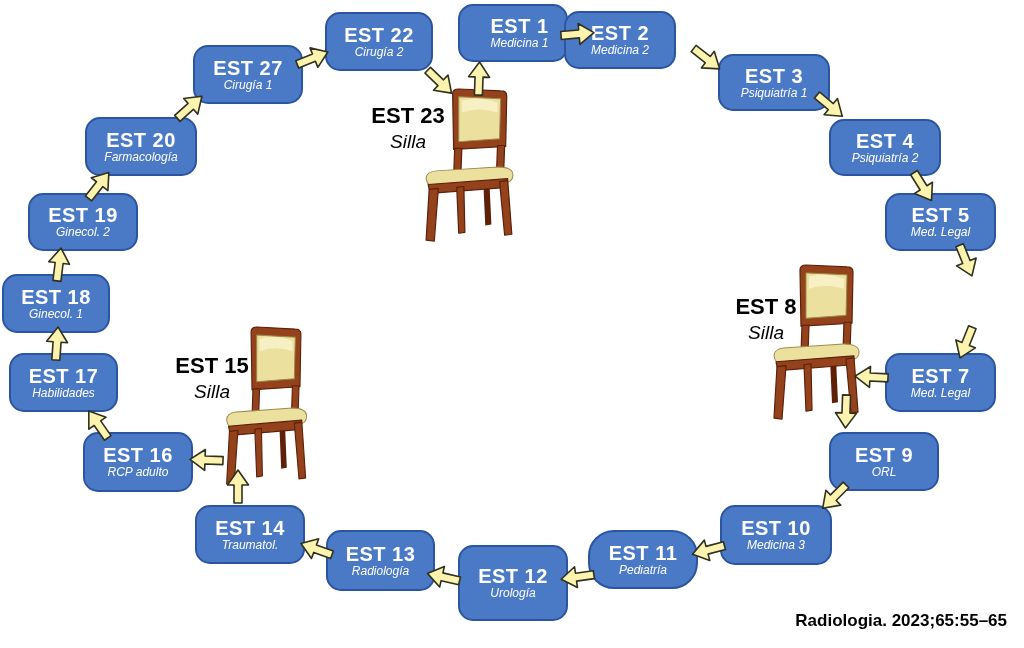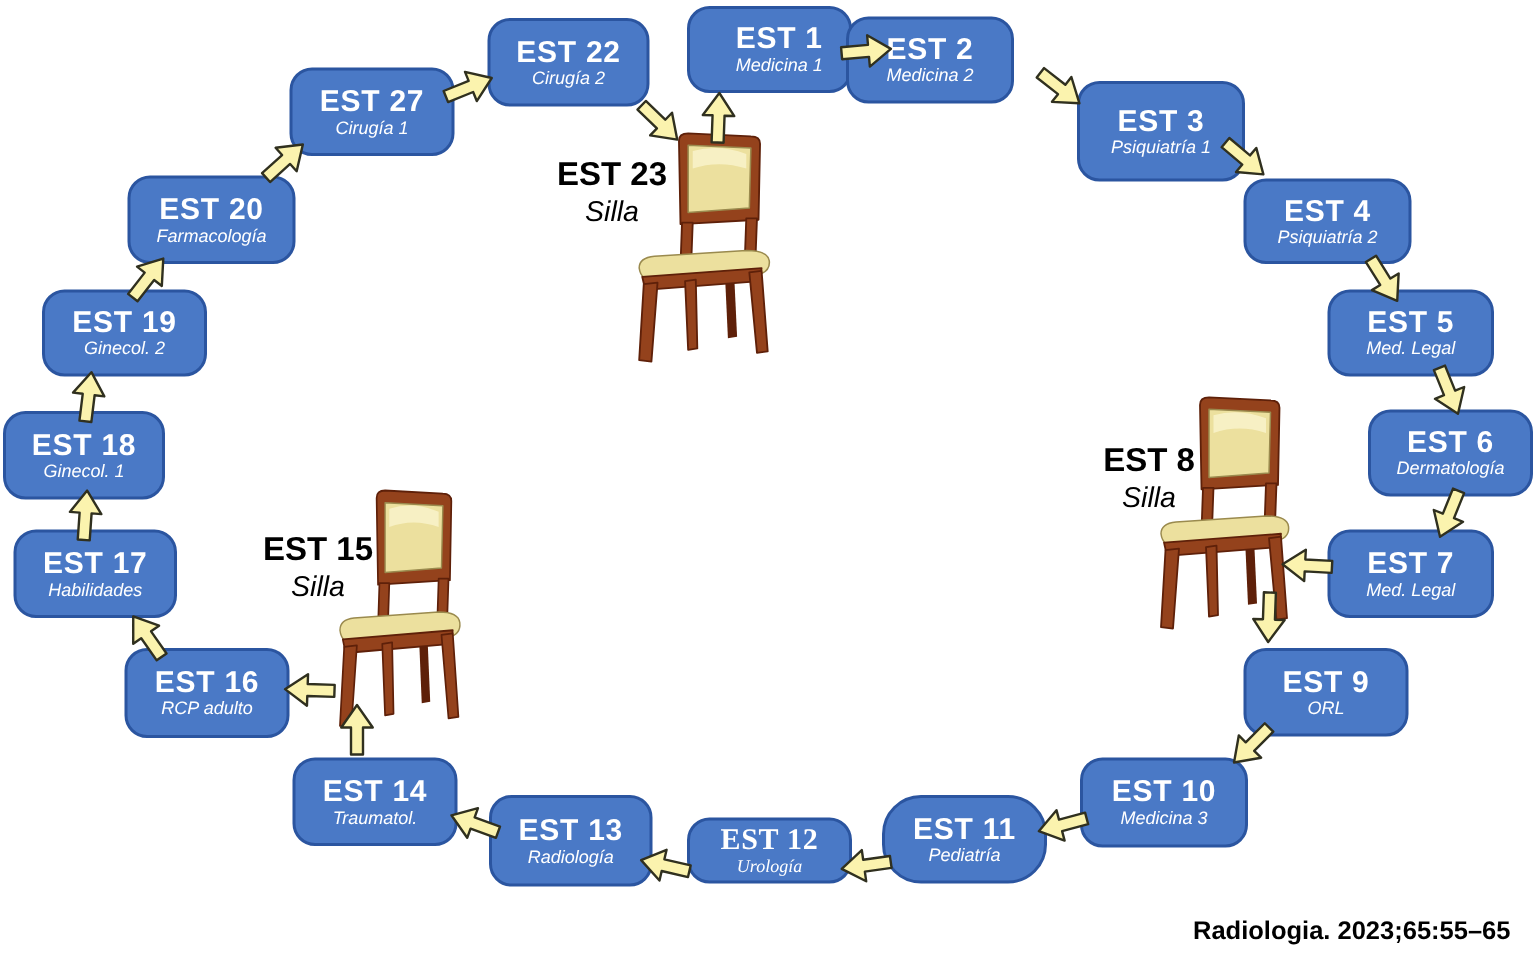--- a/index.html
+++ b/index.html
@@ -40,53 +40,49 @@
 <div class="canvas" id="canvas">
   <div class="citation">Radiologia. 2023;65:55–65</div>
 <div class="station" style="left: 458px; top: 4px; width: 110px; height: 58px; padding-left: 14px;">
     <span class="st-title">EST 1</span>
     <span class="st-sub">Medicina 1</span>
   </div>
     <div class="station" style="left: 564px; top: 11px; width: 112px; height: 58px;">
     <span class="st-title">EST 2</span>
     <span class="st-sub">Medicina 2</span>
   </div>
-    <div class="station" style="left: 718px; top: 54px; width: 112px; height: 67px;">
+    <div class="station" style="left: 718px; top: 54px; width: 112px; height: 57px;">
     <span class="st-title">EST 3</span>
     <span class="st-sub">Psiquiatría 1</span>
   </div>
     <div class="station" style="left: 829px; top: 119px; width: 112px; height: 57px;">
     <span class="st-title">EST 4</span>
     <span class="st-sub">Psiquiatría 2</span>
   </div>
     <div class="station" style="left: 885px; top: 193px; width: 111px; height: 58px;">
     <span class="st-title">EST 5</span>
     <span class="st-sub">Med. Legal</span>
   </div>
-    <div class="station" style="left: 912px; top: 273px; width: 110px; height: 58px;">
-    <span class="st-title">EST 6</span>
-    <span class="st-sub">Dermatología</span>
-  </div>
     <div class="station" style="left: 885px; top: 353px; width: 111px; height: 59px;">
     <span class="st-title">EST 7</span>
     <span class="st-sub">Med. Legal</span>
   </div>
     <div class="station" style="left: 829px; top: 432px; width: 110px; height: 59px;">
     <span class="st-title">EST 9</span>
     <span class="st-sub">ORL</span>
   </div>
     <div class="station" style="left: 720px; top: 505px; width: 112px; height: 60px;">
     <span class="st-title">EST 10</span>
     <span class="st-sub">Medicina 3</span>
   </div>
     <div class="station" style="left: 588px; top: 530px; width: 110px; height: 59px; border-radius: 26px;">
     <span class="st-title">EST 11</span>
     <span class="st-sub">Pediatría</span>
   </div>
-    <div class="station" style="left: 458px; top: 545px; width: 110px; height: 44px; font-family: Liberation Serif, serif;">
+    <div class="station" style="left: 458px; top: 545px; width: 110px; height: 76px;">
     <span class="st-title">EST 12</span>
     <span class="st-sub">Urología</span>
   </div>
     <div class="station" style="left: 326px; top: 530px; width: 109px; height: 61px;">
     <span class="st-title">EST 13</span>
     <span class="st-sub">Radiología</span>
   </div>
     <div class="station" style="left: 195px; top: 505px; width: 110px; height: 59px;">
     <span class="st-title">EST 14</span>
     <span class="st-sub">Traumatol.</span>

